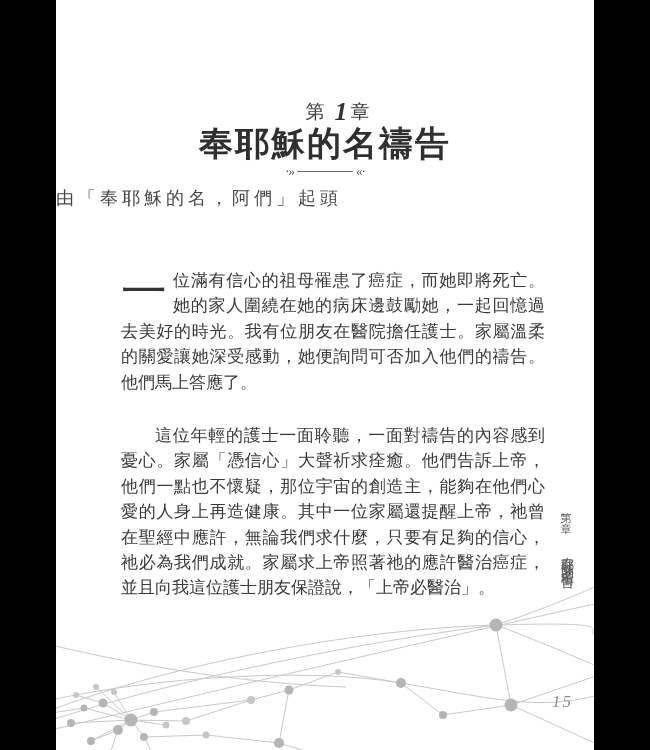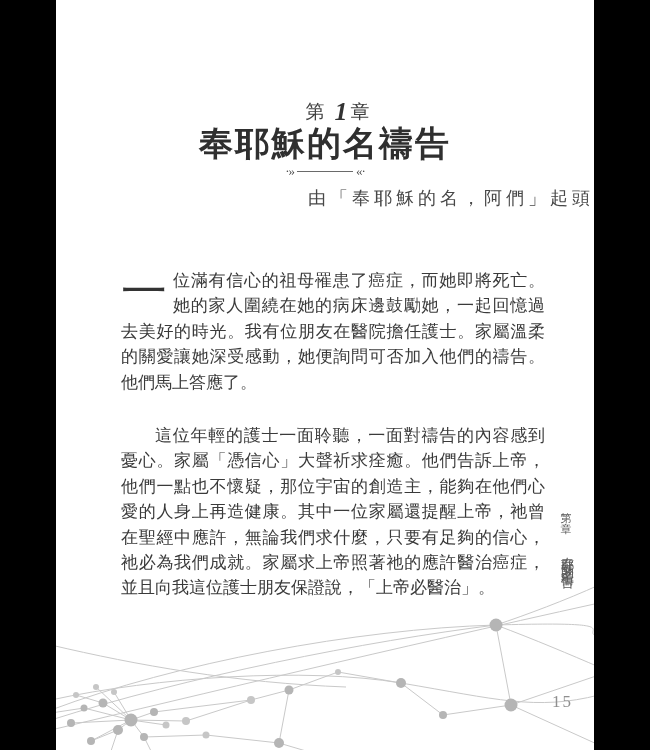--- a/index.html
+++ b/index.html
@@ -29,21 +29,21 @@
     font-size:34px;font-weight:bold;color:#2f2f2f;letter-spacing:2px;
   }
   .divider{
     position:absolute;top:163px;left:0;width:100%;
     display:flex;align-items:center;justify-content:center;
     color:#4a4a4a;font-size:13px;
   }
   .divider .rule{width:56px;height:1px;background:#6a6a6a;margin:0 3px;}
   .divider .orn{letter-spacing:-1px;}
   .subtitle{
-    position:absolute;top:186px;left:0;width:100%;text-align:right;
+    position:absolute;top:186px;left:0;width:100%;text-align:left;
     font-size:18px;color:#474747;letter-spacing:4px;
   }
   
   .bodytext{
     position:absolute;left:65px;top:268px;width:424px;
     font-size:17px;line-height:25.4px;color:#3a3a3a;
     text-align:justify;text-justify:inter-ideograph;
   }
   .bodytext p{margin:0;}
   .bodytext p.indent{text-indent:2em;margin-top:28px;}
@@ -55,21 +55,21 @@
   .side-chapter,.side-title{
     position:absolute;left:502px;
     writing-mode:vertical-rl;text-orientation:upright;
     color:#585858;
   }
   .side-chapter{top:504px;font-size:11px;letter-spacing:5px;}
   .side-title{top:547px;font-size:13px;letter-spacing:3px;}
   
   .pagenum{
     position:absolute;left:496px;top:692px;
-    font-size:17px;color:#8f8f8f;letter-spacing:2px;
+    font-size:17px;color:#8f8f8f;letter-spacing:2px;font-style:italic;
   }
   
   .network{position:absolute;left:0;bottom:0;width:538px;height:205px;}
   .network path,.network line{stroke:#c9c9c9;stroke-width:1;fill:none;}
   .network circle{fill:#b5b5b5;stroke:none;}
   .network circle.lt{fill:#c6c6c6;}
 </style>
 </head>
 <body>
 

